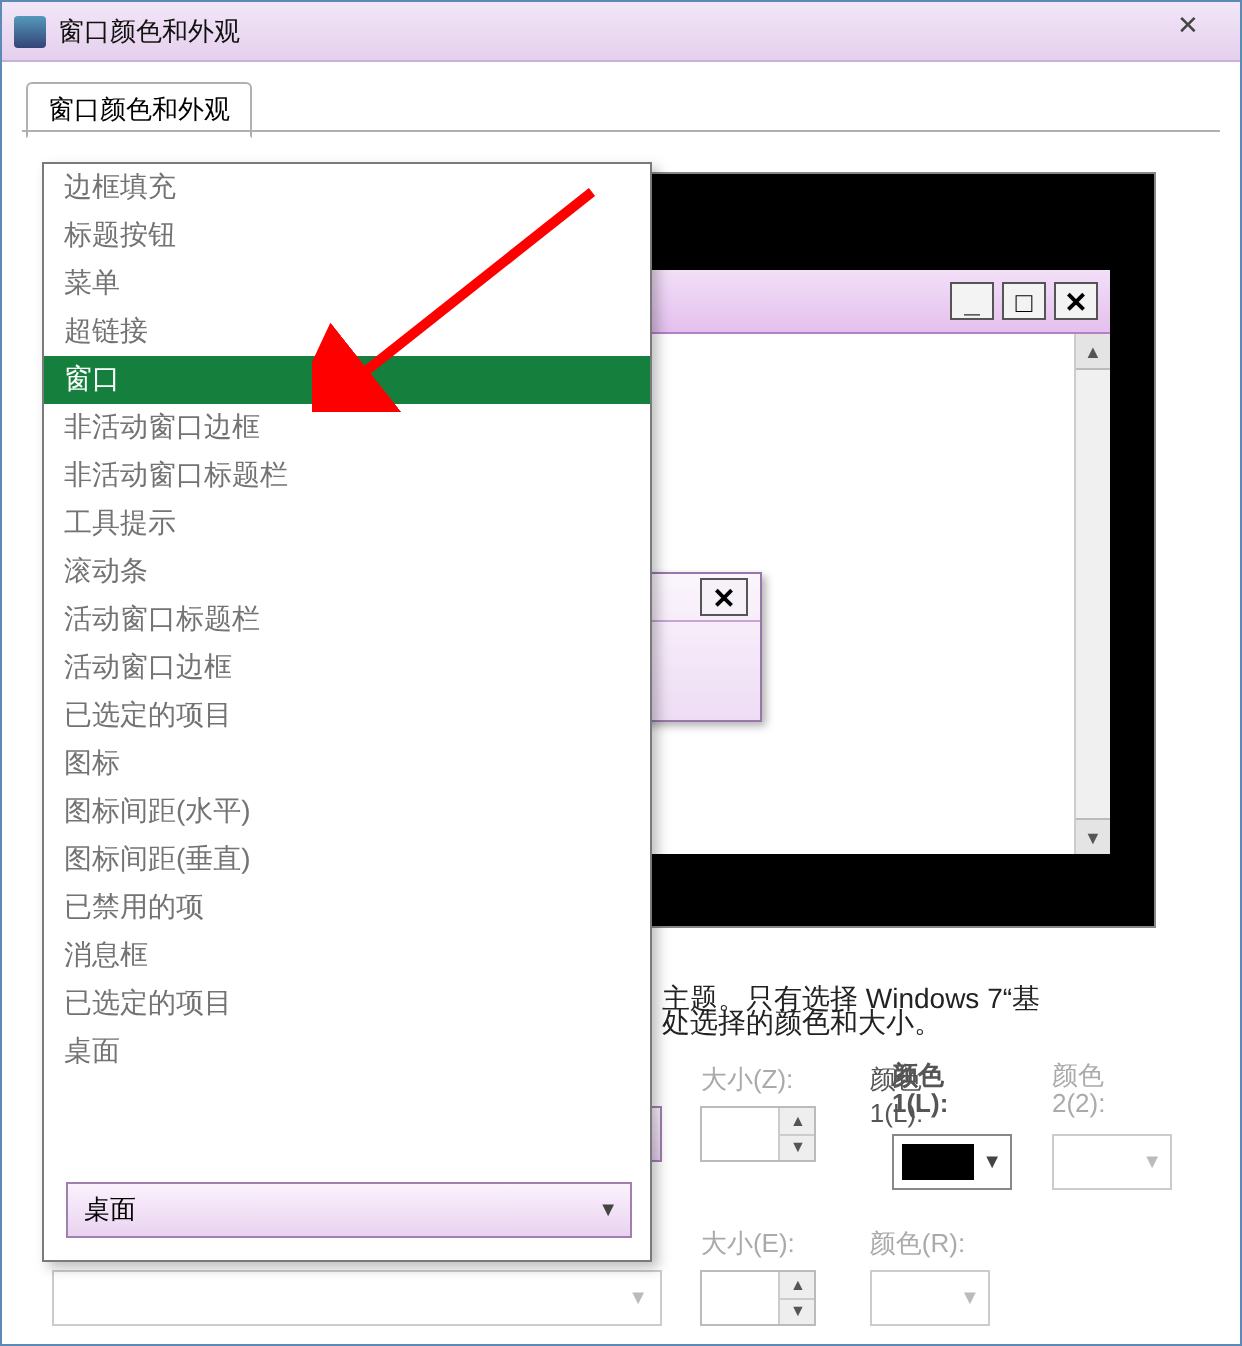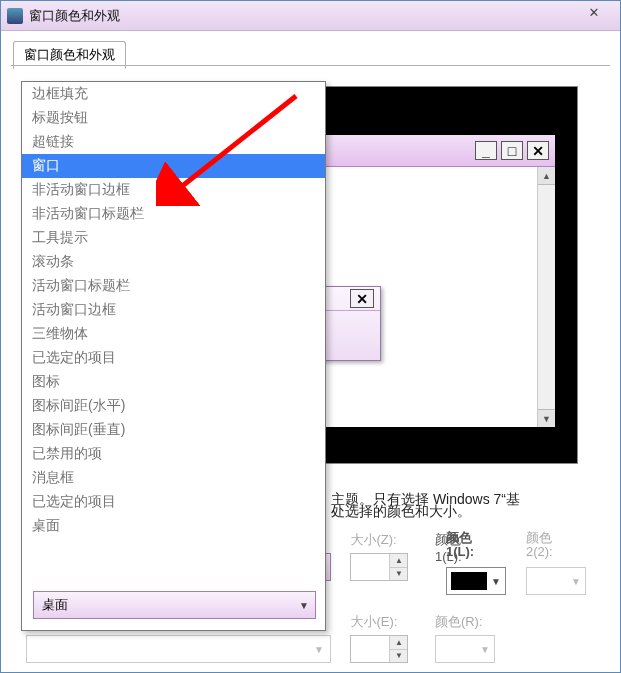--- a/index.html
+++ b/index.html
@@ -58,21 +58,21 @@
   .cbtn .tri { font-size:10px; color:#444; margin-left:4px; }
   .cbtn.dis .tri { color:#bbb; }
 
   .controls2 { position:absolute; left:25px; top:582px; right:25px; }
   .fontbox { width:305px; height:28px; border:1px solid #ccc; background:#fff; display:flex; align-items:center; justify-content:flex-end; padding:0 6px; font-size:13px; }
   .fontbox .tri { font-size:10px; color:#bbb; }
 
   
   .dropdown { position:absolute; left:20px; top:50px; width:305px; height:550px; background:#fff; border:1px solid #7a7a7a; box-shadow:3px 3px 6px rgba(0,0,0,.25); z-index:50; overflow:hidden; }
   .dropdown .opt { height:24px; padding:0 10px; font-size:14px; display:flex; align-items:center; color:#737373; cursor:default; }
-  .dropdown .opt.sel { background:#3b82f6; color:#fff;text-align:center; }
+  .dropdown .opt.sel { background:#15803d; color:#fff;text-align:center; }
   .dd-footer { position:absolute; left:11px; bottom:11px; width:283px; height:28px; border:1px solid #a17fb0; background:linear-gradient(#fbf2fd,#e9d2f0); display:flex; align-items:center; justify-content:space-between; padding:0 6px 0 8px; font-size:13px; }
   .dd-footer .tri { font-size:10px; color:#444; }
 
   
   .arrow { position:absolute; left:155px; top:55px; width:150px; height:120px; z-index:60; pointer-events:none; }
 </style>
 </head>
 <body>
 
 <div class="outer">
@@ -198,29 +198,29 @@
       <div class="ccol" style="width:70px;">
         <div class="clabel">&nbsp;</div>
         
         
       </div>
     </div>
 
     <div class="dropdown" id="dd">
         <div class="opt">边框填充</div>
         <div class="opt">标题按钮</div>
+        <div class="opt">菜单</div>
         <div class="opt">超链接</div>
         <div class="opt sel">窗口</div>
         <div class="opt">非活动窗口边框</div>
         <div class="opt">非活动窗口标题栏</div>
         <div class="opt">工具提示</div>
         <div class="opt">滚动条</div>
         <div class="opt">活动窗口标题栏</div>
         <div class="opt">活动窗口边框</div>
-        <div class="opt">三维物体</div>
         <div class="opt">已选定的项目</div>
         <div class="opt">图标</div>
         <div class="opt">图标间距(水平)</div>
         <div class="opt">图标间距(垂直)</div>
         <div class="opt">已禁用的项</div>
         <div class="opt">消息框</div>
         <div class="opt">已选定的项目</div>
         <div class="opt">桌面</div>
         <div class="dd-footer">
           <span>桌面</span>

